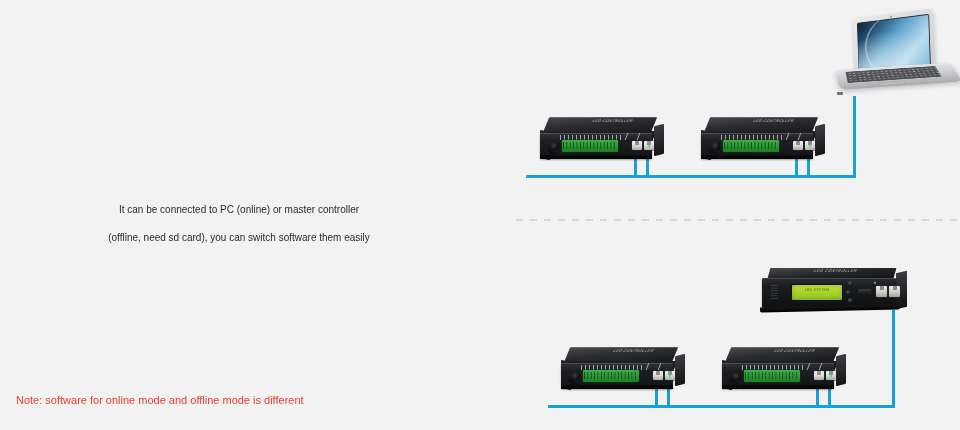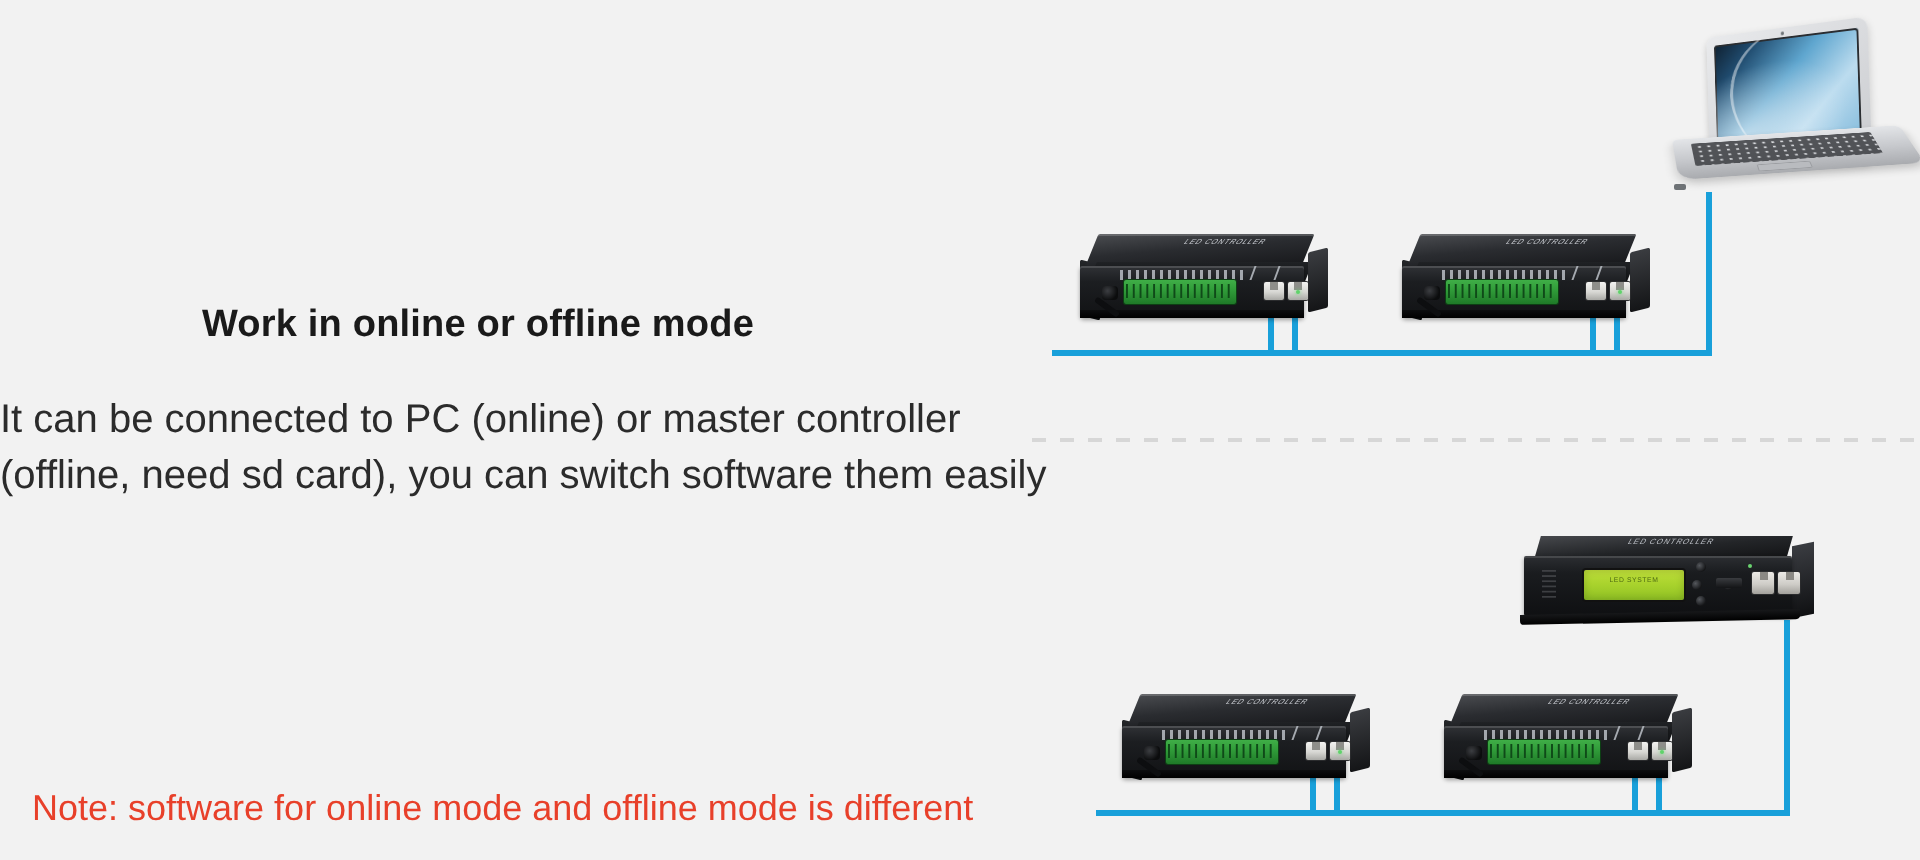--- a/index.html
+++ b/index.html
@@ -15,26 +15,26 @@
   
   .headline{
     position:absolute;left:0;top:152px;width:478px;
     text-align:center;
     font-size:19px;font-weight:bold;color:#1a1a1a;
     letter-spacing:.1px;
   }
   .body-copy{
     position:absolute;left:0;top:196px;width:478px;
     text-align:center;
-    font-size:20px;color:#2b2b2b;line-height:28px;
+    font-size:10px;color:#2b2b2b;line-height:28px;
   }
   .body-copy div{white-space:nowrap;}
   .note{
     position:absolute;left:16px;top:394px;
-    font-size:18px;color:#e8402a;white-space:nowrap;
+    font-size:11px;color:#e8402a;white-space:nowrap;
   }
 
   
   .divider{
     position:absolute;left:516px;top:219px;width:444px;height:2px;
     background-image:linear-gradient(to right,#d7d7d7 0,#d7d7d7 7px,rgba(0,0,0,0) 7px,rgba(0,0,0,0) 14px);
     background-size:14px 2px;background-repeat:repeat-x;
   }
 
   
@@ -253,21 +253,20 @@
   .laptop .port{
     position:absolute;left:7px;top:84px;width:6px;height:3px;
     background:#6e7276;border-radius:1px;
   }
 </style>
 </head>
 <body>
 
 <div class="stage">
 
-  <div class="headline">Work in online or offline mode</div>
 
   <div class="body-copy">
     <div>It can be connected to PC (online) or master controller</div>
     <div>(offline, need sd card), you can switch software them easily</div>
   </div>
 
   <div class="note">Note: software for online mode and offline mode is different</div>
 
   <div class="divider"></div>
 

